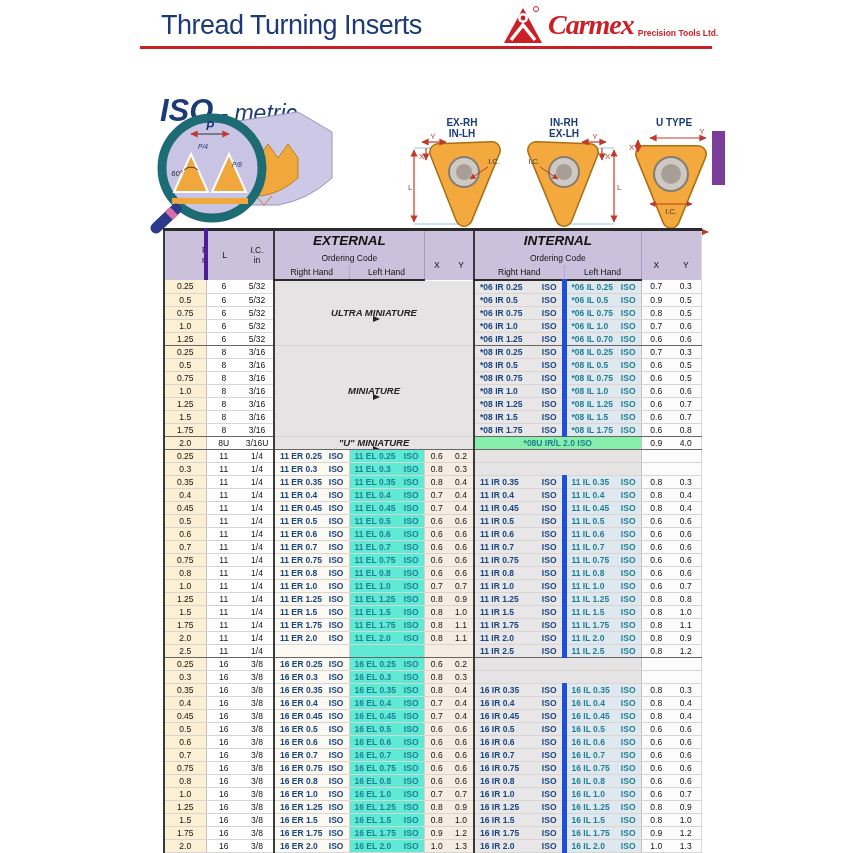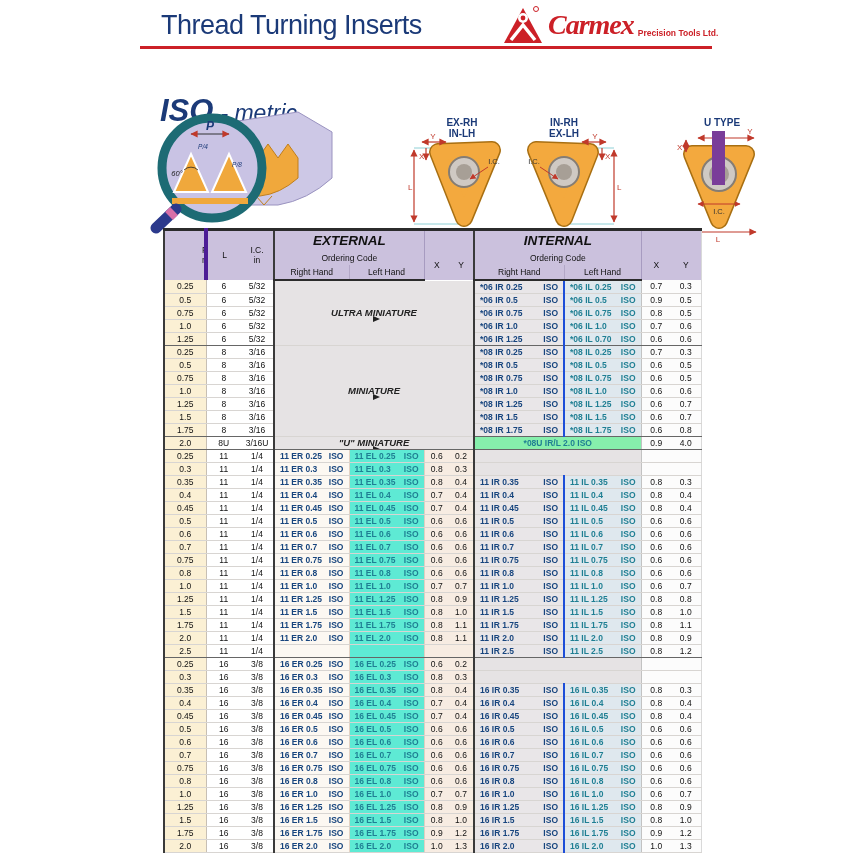--- a/index.html
+++ b/index.html
@@ -13,21 +13,21 @@
               color:#cc2027;font-size:28px;line-height:40px;margin-left:4px;letter-spacing:-1px;}
   .brand-suffix{font-size:8.5px;font-weight:bold;color:#cc2027;align-self:flex-end;
                 margin:0 0 9px 4px;white-space:nowrap;}
   .red-rule{position:absolute;left:140px;top:46px;width:572px;height:3px;background:#cc2027;}
   
   .iso-title{position:absolute;left:160px;top:82px;color:#1b3a78;margin-top:11px;}
   .iso-name{font-size:31px;font-weight:bold;font-style:italic;}
   .iso-qualifier{font-size:23px;font-style:italic;margin-left:7px;}
   .magnifier{position:absolute;left:146px;top:106px;}
   .diagram{position:absolute;top:112px;}
-  .d1{left:404px;} .d2{left:512px;} .d3{left:614px;padding-left:48px;}
+  .d1{left:404px;} .d2{left:512px;} .d3{left:614px;}
   .purple-tab{position:absolute;left:712px;top:131px;width:13px;height:54px;background:#7a3d99;}
   
   .table-wrap{position:absolute;left:163px;top:228px;width:537px;}
   table{border-collapse:collapse;table-layout:fixed;width:537px;
         border-top:3px solid #2b2b2b;border-left:2px solid #3a3a3a;
         border-bottom:1.5px solid #8a8a8a;border-right:1px solid #d9d9d9;}
   th,td{padding:0;text-align:center;overflow:hidden;white-space:nowrap;}
   thead th{background:#cbc1dd;font-weight:normal;color:#111;font-size:8.5px;}
   thead tr:last-child th{border-bottom:2px solid #2b2b2b;}
   .h-r1{height:21px;} .h-r2{height:14px;} .h-r3{height:15px;}
@@ -39,21 +39,21 @@
   .h-pitch{border-right:4px solid #4c1d95;padding-left:37px;}
   tbody td{height:12px;line-height:12px;font-size:8.5px;border-bottom:1px solid #d8d5d2;}
   tr.group-end td{border-bottom:1.5px solid #666;}
   .col-pitch{background:#fbf0d4;border-right:1px solid #c7bfb4;}
   .col-l,.col-ic{background:#fff;}
   .col-er{background:#fcf8f2;}
   .col-el{background:#5eead4;border-left:1px solid #e3d2c4;}
   .col-ex{background:#f7ece2;border-left:1px solid #e0cfc1;}
   .col-ey{background:#f7ece2;}
   .col-ir{background:#e9e6e8;}
-  .col-il{background:#dfe8ee;border-left:2px solid #1d4ed8;}
+  .col-il{background:#dfe8ee;border-left:5px solid #1d4ed8;}
   .col-ix{background:#fcfcfc;border-left:1px solid #c2c2c2;}
   .col-iy{background:#fcfcfc;}
   .int-empty{background:#e6e3e4;}
   .col-irl{background:#86efac;color:#1f7f93;font-weight:bold;}
   .code-wrap{display:flex;justify-content:space-between;padding:0 5px;font-weight:bold;}
   .col-er .code-wrap,.col-ir .code-wrap{color:#17457e;}
   .col-el .code-wrap,.col-il .code-wrap{color:#1f7f93;}
   .note-cell{background:#e6e3e4;text-align:left;}
   .note-inner{display:flex;align-items:center;padding:0 7px;flex-direction:column;}
   .note-label{font-style:italic;font-weight:bold;font-size:9.5px;color:#222;}

